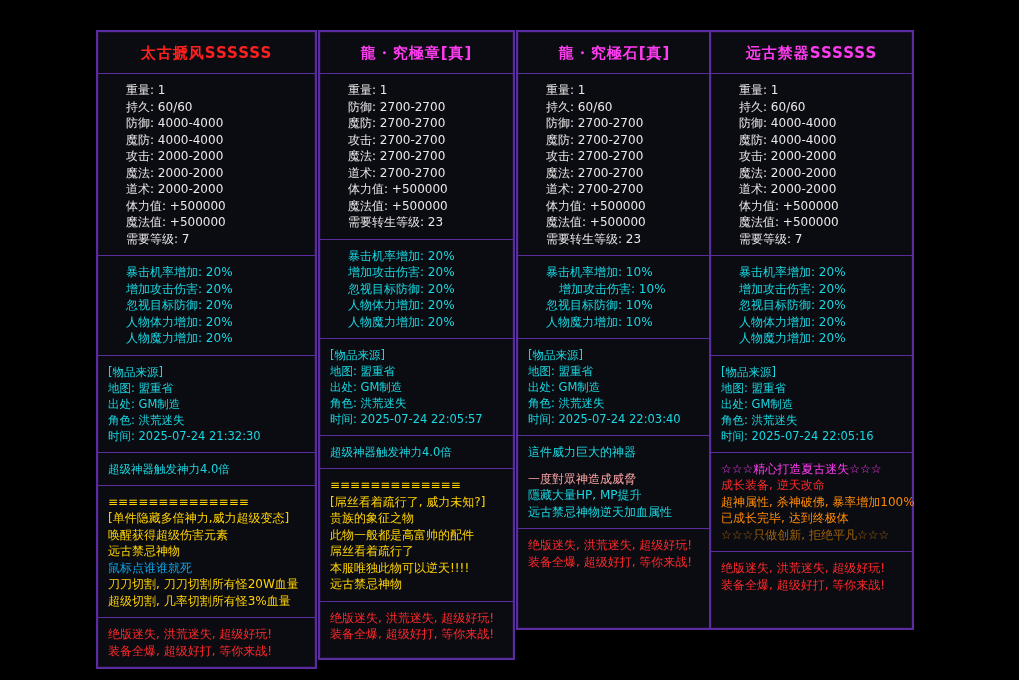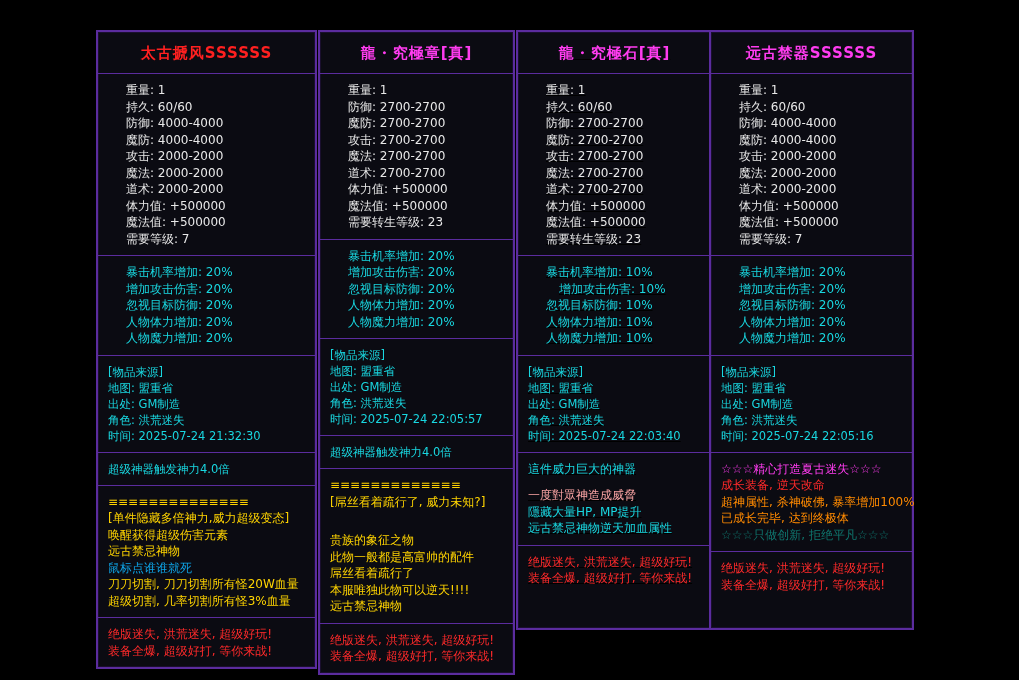--- a/index.html
+++ b/index.html
@@ -149,53 +149,52 @@
         <div class="line src" style="color: rgb(25, 215, 224);">时间: 2025-07-24 22:05:57</div>
       </div>
       <div class="divider" style="border-top-color: rgb(91, 44, 158);"></div>
       <div class="sect">
         <div class="line src" style="color: rgb(25, 215, 224);">超级神器触发神力4.0倍</div>
       </div>
       <div class="divider" style="border-top-color: rgb(91, 44, 158);"></div>
       <div class="sect">
         <div class="line flavor" style="color: rgb(255, 212, 0);">≡≡≡≡≡≡≡≡≡≡≡≡≡</div>
         <div class="line flavor" style="color: rgb(255, 212, 0);">[屌丝看着疏行了, 威力未知?]</div>
-        <div class="line flavor" style="color: rgb(255, 212, 0); margin-top: 22px;">贵族的象征之物</div>
+        <div class="line flavor" style="color: rgb(255, 212, 0);">贵族的象征之物</div>
         <div class="line flavor" style="color: rgb(255, 212, 0);">此物一般都是高富帅的配件</div>
         <div class="line flavor" style="color: rgb(255, 212, 0);">屌丝看着疏行了</div>
         <div class="line flavor" style="color: rgb(255, 212, 0);">本服唯独此物可以逆天!!!!</div>
         <div class="line flavor" style="color: rgb(255, 212, 0);">远古禁忌神物</div>
       </div>
       <div class="divider" style="border-top-color: rgb(91, 44, 158);"></div>
       <div class="sect">
         <div class="line flavor" style="color: rgb(255, 42, 42);">绝版迷失, 洪荒迷失, 超级好玩!</div>
         <div class="line flavor" style="color: rgb(255, 42, 42);">装备全爆, 超级好打, 等你来战!</div>
       </div>
     </div>
-    <div class="tooltip" style="left: 516px; top: 22px; width: 197px; min-height: 600px; border-color: rgb(91, 44, 158); background: rgb(11, 11, 18); text-decoration: underline;">
+    <div class="tooltip" style="left: 516px; top: 22px; width: 197px; min-height: 600px; border-color: rgb(91, 44, 158); background: rgb(11, 11, 18);">
       <div class="tt-title" style="color: rgb(255, 60, 240);">龍・究極石[真]</div>
       <div class="divider" style="border-top-color: rgb(91, 44, 158);"></div>
       <div class="sect">
         <div class="line" style="color: rgb(232, 232, 232);">重量: 1</div>
         <div class="line" style="color: rgb(232, 232, 232);">持久: 60/60</div>
         <div class="line" style="color: rgb(232, 232, 232);">防御: 2700-2700</div>
         <div class="line" style="color: rgb(232, 232, 232);">魔防: 2700-2700</div>
         <div class="line" style="color: rgb(232, 232, 232);">攻击: 2700-2700</div>
         <div class="line" style="color: rgb(232, 232, 232);">魔法: 2700-2700</div>
         <div class="line" style="color: rgb(232, 232, 232);">道术: 2700-2700</div>
         <div class="line" style="color: rgb(232, 232, 232);">体力值: +500000</div>
         <div class="line" style="color: rgb(232, 232, 232);">魔法值: +500000</div>
         <div class="line" style="color: rgb(232, 232, 232);">需要转生等级: 23</div>
       </div>
       <div class="divider" style="border-top-color: rgb(91, 44, 158);"></div>
       <div class="sect">
         <div class="line" style="color: rgb(25, 215, 224);">暴击机率增加: 10%</div>
         <div class="line" style="color: rgb(25, 215, 224); padding-left: 41px;">增加攻击伤害: 10%</div>
         <div class="line" style="color: rgb(25, 215, 224);">忽视目标防御: 10%</div>
-        <div class="line" style="color: rgb(25, 215, 224);">人物体力增加: 10%</div>
         <div class="line" style="color: rgb(25, 215, 224);">人物魔力增加: 10%</div>
       </div>
       <div class="divider" style="border-top-color: rgb(91, 44, 158);"></div>
       <div class="sect">
         <div class="line src" style="color: rgb(25, 215, 224);">[物品来源]</div>
         <div class="line src" style="color: rgb(25, 215, 224);">地图: 盟重省</div>
         <div class="line src" style="color: rgb(25, 215, 224);">出处: GM制造</div>
         <div class="line src" style="color: rgb(25, 215, 224);">角色: 洪荒迷失</div>
         <div class="line src" style="color: rgb(25, 215, 224);">时间: 2025-07-24 22:03:40</div>
       </div>
@@ -242,21 +241,21 @@
         <div class="line src" style="color: rgb(25, 215, 224);">出处: GM制造</div>
         <div class="line src" style="color: rgb(25, 215, 224);">角色: 洪荒迷失</div>
         <div class="line src" style="color: rgb(25, 215, 224);">时间: 2025-07-24 22:05:16</div>
       </div>
       <div class="divider" style="border-top-color: rgb(91, 44, 158);"></div>
       <div class="sect">
         <div class="line flavor" style="color: rgb(255, 60, 240);">☆☆☆精心打造夏古迷失☆☆☆</div>
         <div class="line flavor" style="color: rgb(255, 42, 42);">成长装备, 逆天改命</div>
         <div class="line flavor" style="color: rgb(255, 138, 0);">超神属性, 杀神破佛, 暴率增加100%</div>
         <div class="line flavor" style="color: rgb(255, 138, 0);">已成长完毕, 达到终极体</div>
-        <div class="line flavor" style="color: #0f766e;">☆☆☆只做创新, 拒绝平凡☆☆☆</div>
+        <div class="line flavor" style="color: #a16207;">☆☆☆只做创新, 拒绝平凡☆☆☆</div>
       </div>
       <div class="divider" style="border-top-color: rgb(91, 44, 158);"></div>
       <div class="sect">
         <div class="line flavor" style="color: rgb(255, 42, 42);">绝版迷失, 洪荒迷失, 超级好玩!</div>
         <div class="line flavor" style="color: rgb(255, 42, 42);">装备全爆, 超级好打, 等你来战!</div>
       </div>
     </div>
   </div>
 
 </body></html>

